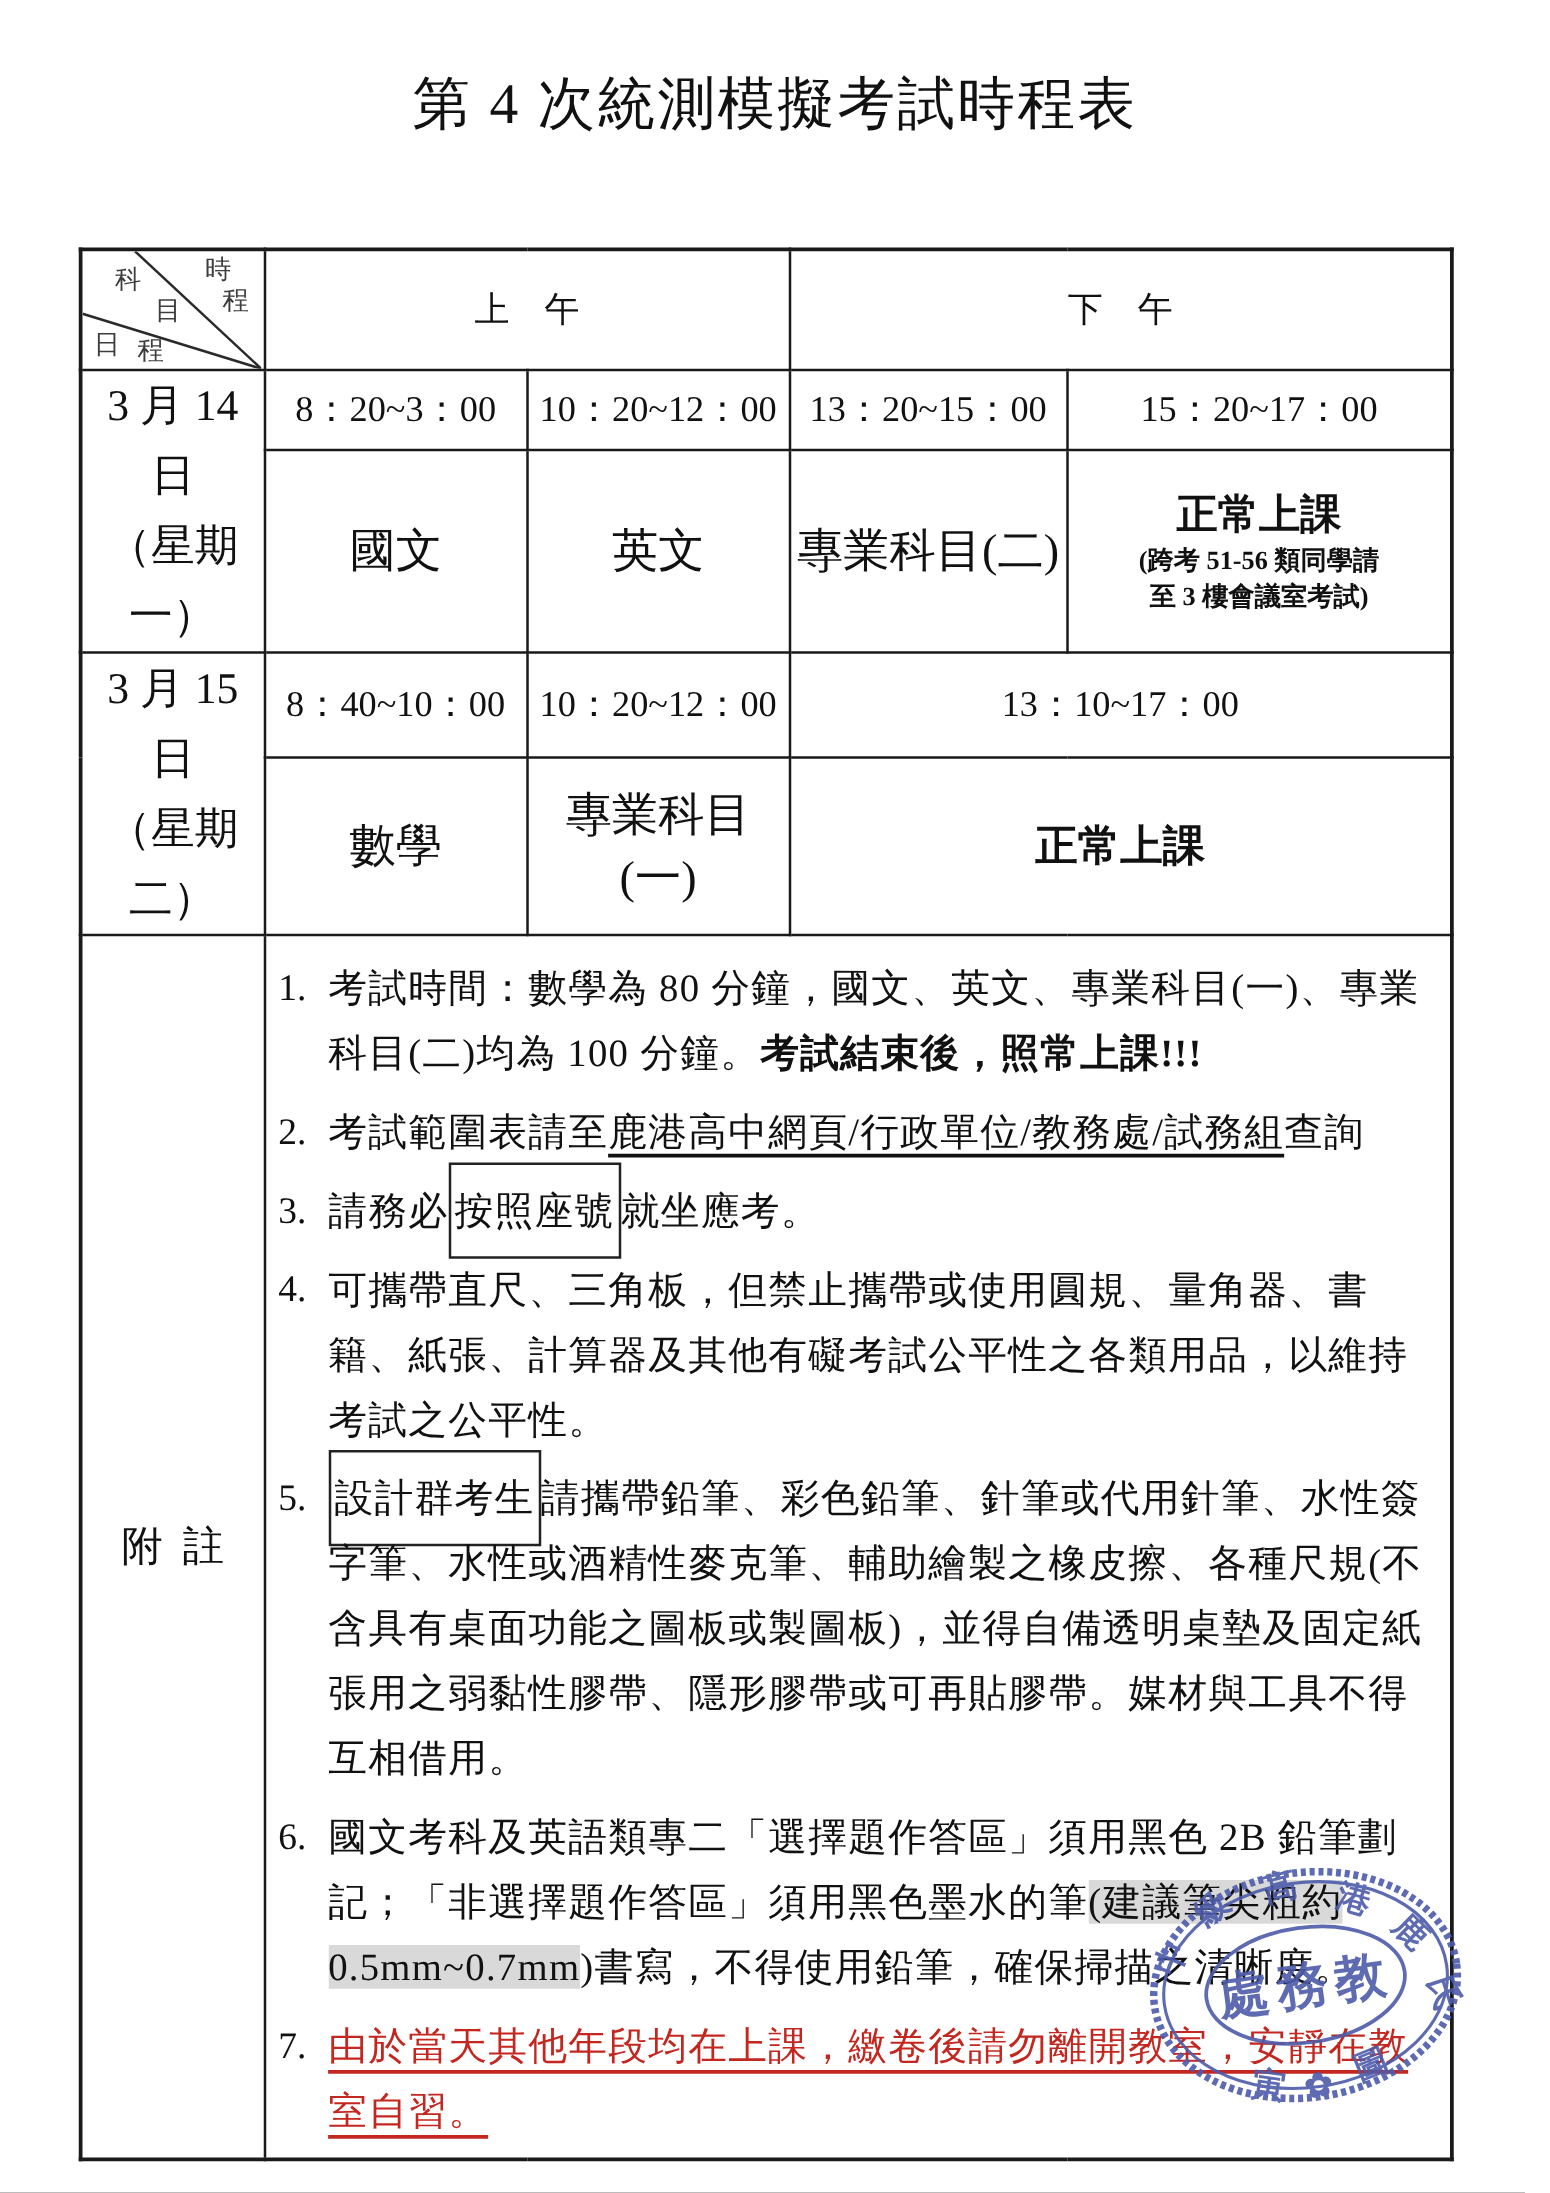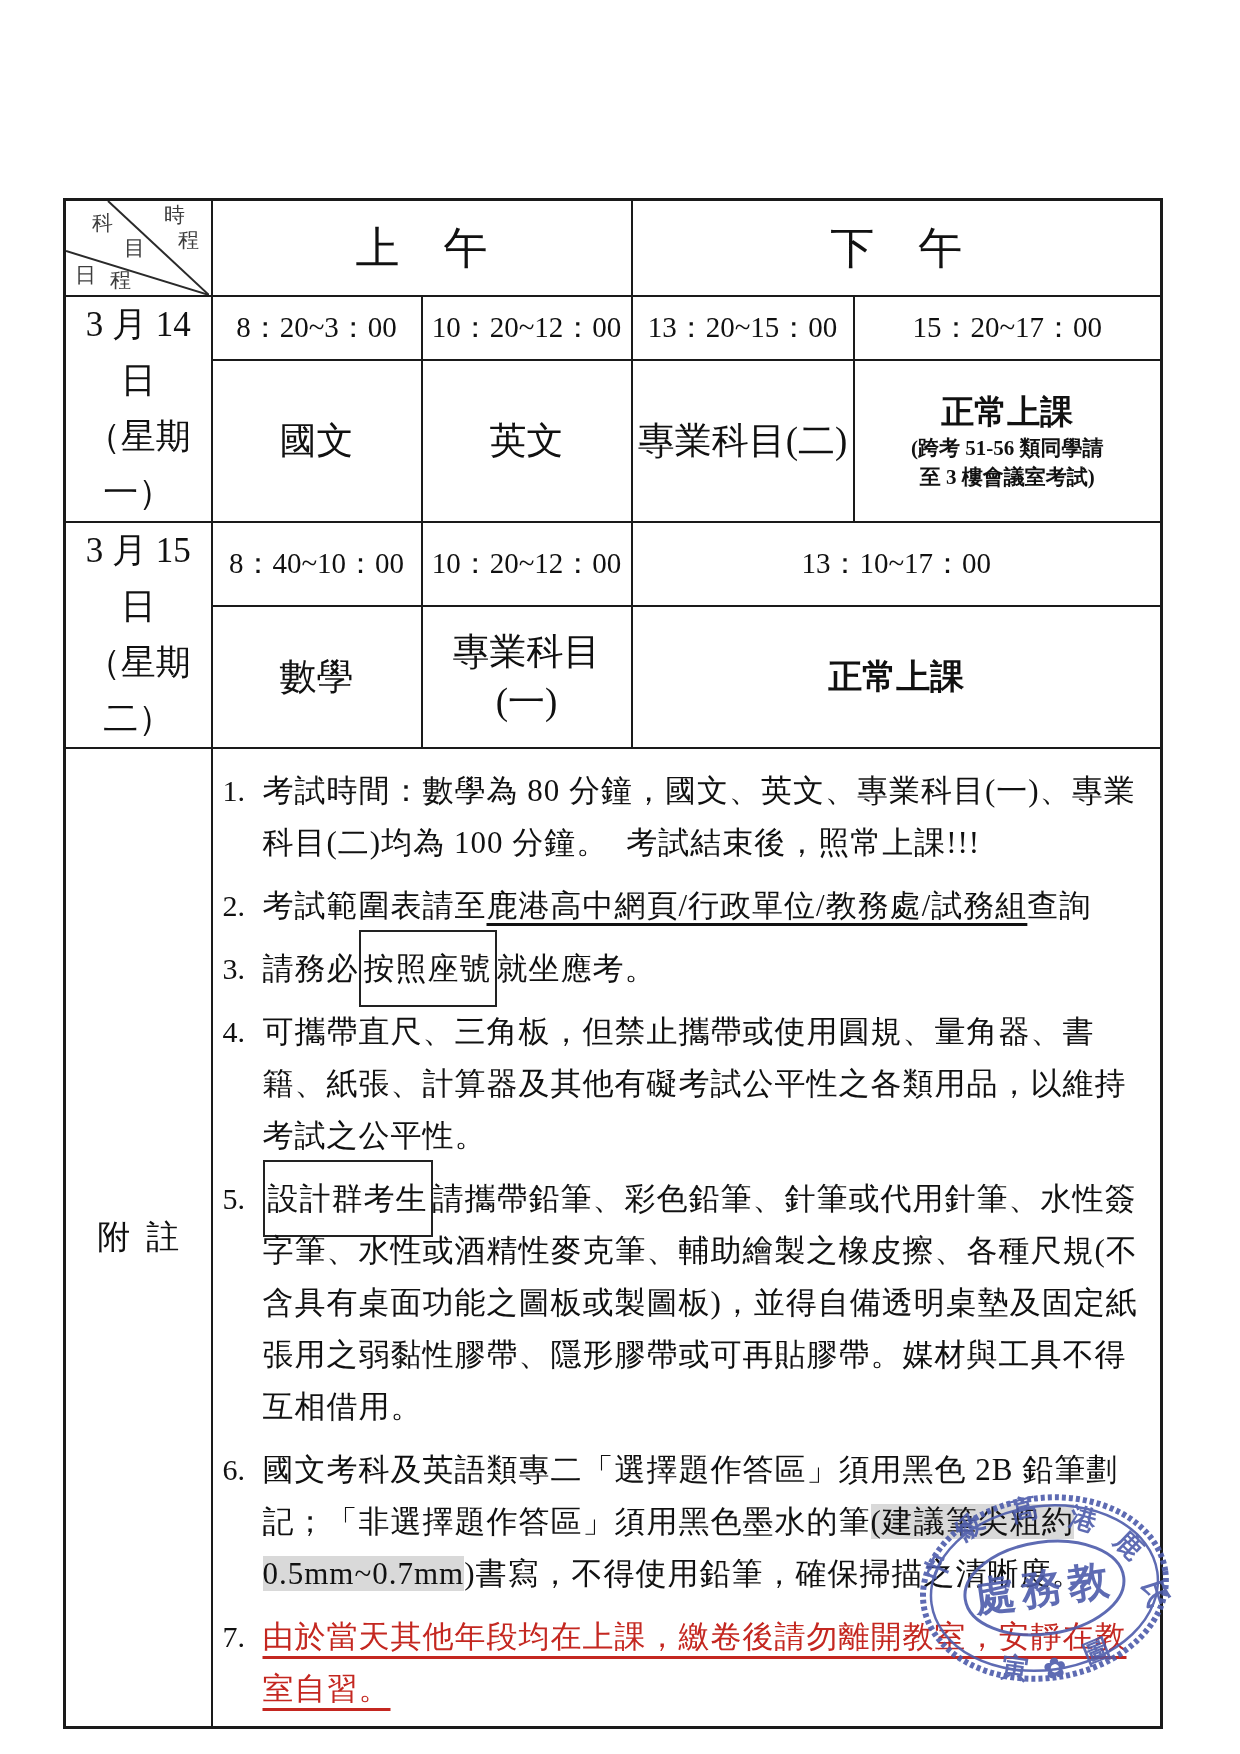--- a/index.html
+++ b/index.html
@@ -39,51 +39,52 @@
   tr.r-notes td{height:936px;vertical-align:middle;}
   .corner-cell{position:relative;}
   .corner-cell svg{position:absolute;left:0;top:0;}
   .corner-label{position:absolute;font-size:21px;color:#3d3d3d;line-height:21px;}
   .lbl-time1{left:98px;top:4px;}
   .lbl-time2{left:112px;top:29px;}
   .lbl-subj1{left:26px;top:12px;}
   .lbl-subj2{left:58px;top:37px;}
   .lbl-date1{left:9px;top:64px;}
   .lbl-date2{left:44px;top:69px;}
-  .ampm{font-size:44px;}
+  .ampm{font-size:28px;}
   .date-cell{font-size:35px;font-weight:400;line-height:56px;}
   .time-cell{font-size:29px;}
   .subject-cell{font-size:37px;}
   .special-cell .sp-main{font-size:33px;font-weight:bold;line-height:44px;}
   .special-cell .sp-note{font-size:21px;font-weight:bold;line-height:29px;}
   .subj-bold{font-weight:bold;font-size:34px;}
   .fuzhu-cell{font-size:33px;letter-spacing:16px;text-indent:16px;font-family:Liberation Mono, monospace;}
   .notes-cell{vertical-align:top !important;text-align:left !important;padding:16px 10px 0 6px !important;}
   .note{display:flex;margin-bottom:11px;}
   .note-num{flex:0 0 40px;font-size:30px;line-height:52px;text-align:left;padding-left:4px;}
   .note-body{flex:1;font-size:31px;line-height:52px;letter-spacing:1px;}
-  .seg-bold{font-weight:normal;margin-left:18px;}
+  .seg-bold{font-weight:bold;}
   .seg-underline{text-decoration:underline;text-underline-offset:7px;margin-top:33px;}
   .seg-box{border:2px solid #222;padding:19px 3px;}
   .seg-highlight{background:var(--hl);}
   .seg-red{color:var(--red);text-decoration:underline;text-underline-offset:9px;text-decoration-color:var(--red);}
   .stamp{
     position:absolute;left:905px;top:1486px;width:280px;height:212px;
     transform:rotate(-8deg);opacity:0.9;z-index:5;
   }
   .stamp text{fill:var(--stamp);font-family:"Liberation Serif","DejaVu Serif",serif;font-weight:bold;}
   .stamp .ring-ch{font-size:27px;}
   .stamp .center-ch{font-size:41px;letter-spacing:6px;}
 </style>
 </head>
 <body>
 
 <div class="page">
 
   <div class="titles">
+    <div class="title-line">第 4 次統測模擬考試時程表</div>
   </div>
 
   <table class="sheet-table">
     <colgroup>
       <col style="width:147px">
         <col style="width:210px">
         <col style="width:210px">
         <col style="width:222px">
         <col style="width:308px">
     </colgroup>

